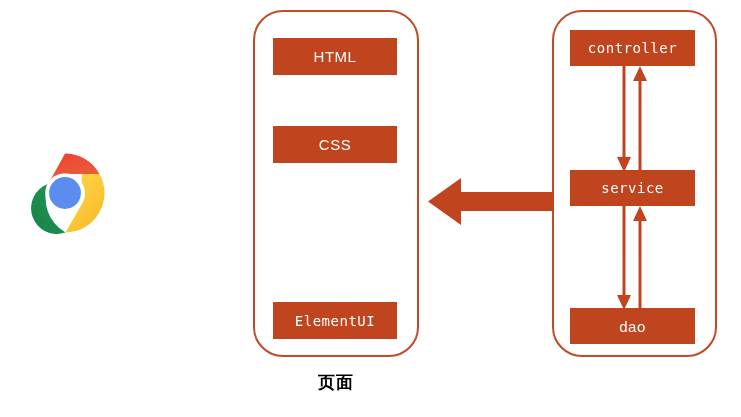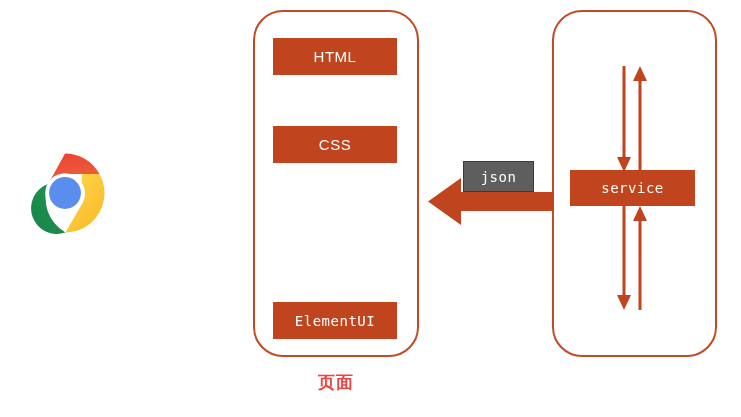--- a/index.html
+++ b/index.html
@@ -109,21 +109,21 @@
     align-items: center;
     justify-content: center;
     box-sizing: border-box;
     letter-spacing: 0.5px;
     z-index: 5;
   }
 
   
   .caption {
     position: absolute;
-    color: #ef4444;
+    color: #000000;
     font-family: "DejaVu Sans", "Liberation Sans", sans-serif;
     font-weight: bold;
     font-size: 17px;
     text-align: center;
     letter-spacing: 1px;
     user-select: none;
   }
   #cap-page   { left: 253px; top: 371px; width: 166px; }
   #cap-server { left: 552px; top: 371px; width: 165px; }
 </style>
@@ -161,21 +161,23 @@
   </div>
 
   <div class="panel" id="panel-page"></div>
 
   <div class="block sans" id="blk-html">HTML</div>
   <div class="block sans" id="blk-css">CSS</div>
   <div class="block mono" id="blk-elementui">ElementUI</div>
 
   <div class="panel" id="panel-server"></div>
 
+  <div class="block mono" id="blk-controller">controller</div>
   <div class="block mono" id="blk-service">service</div>
+  <div class="block sans" id="blk-dao">dao</div>
 
   <svg class="varrow" style="left:612px; top:64px; width:48px; height:110px;" viewBox="0 0 48 110">
     <line x1="12" y1="2" x2="12" y2="98" stroke="#C0441E" stroke-width="3"></line>
     <polygon points="12,108 5,93 19,93" fill="#C0441E"></polygon>
   </svg>
   <svg class="varrow" style="left:612px; top:64px; width:48px; height:110px;" viewBox="0 0 48 110">
     <line x1="28" y1="108" x2="28" y2="12" stroke="#C0441E" stroke-width="3"></line>
     <polygon points="28,2 21,17 35,17" fill="#C0441E"></polygon>
   </svg>
 
@@ -185,17 +187,16 @@
   </svg>
   <svg class="varrow" style="left:612px; top:204px; width:48px; height:108px;" viewBox="0 0 48 108">
     <line x1="28" y1="106" x2="28" y2="12" stroke="#C0441E" stroke-width="3"></line>
     <polygon points="28,2 21,17 35,17" fill="#C0441E"></polygon>
   </svg>
 
   <svg class="big-arrow" viewBox="0 0 126 47">
     <polygon points="0,23.5 33,0 33,14 126,14 126,33 33,33 33,47" fill="#C0441E"></polygon>
   </svg>
 
-  <div id="json-label">json</div>
 
   <div class="caption" id="cap-page">页面</div>
 
 </div>
 
 </body></html>

